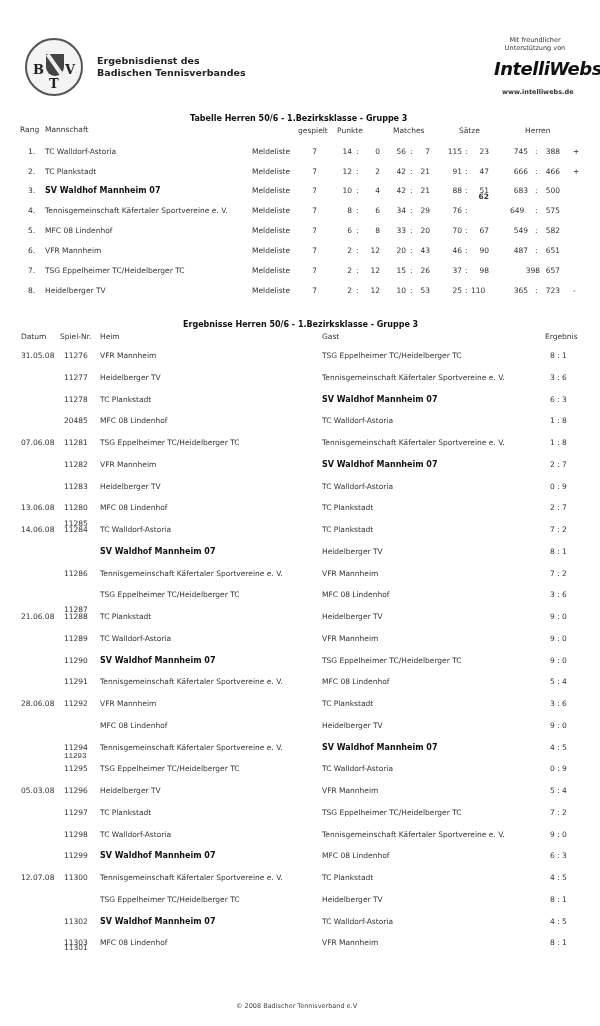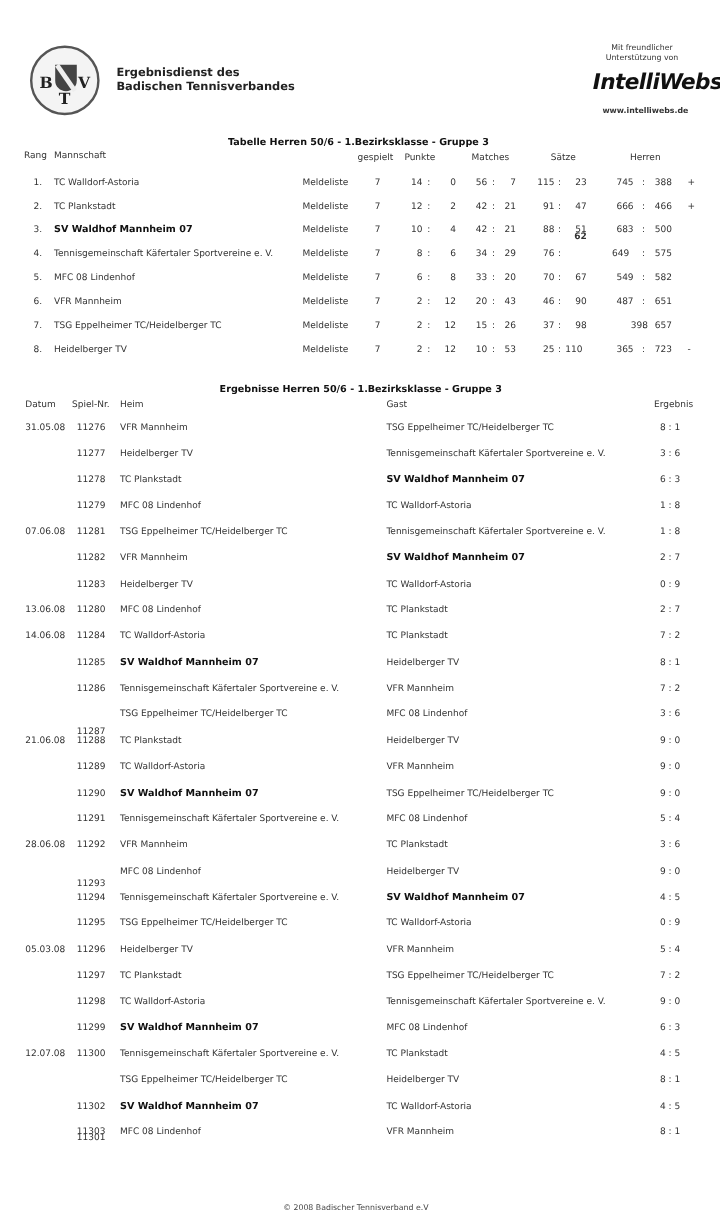--- a/index.html
+++ b/index.html
@@ -231,21 +231,21 @@
     </div>
     <div>
       <span class="abs cell" style="left: 21px; top: 395px;"></span>
       <span class="abs cell" style="left: 64px; top: 395px;">11278</span>
       <span class="abs cell" style="left: 100px; top: 395px;">TC Plankstadt</span>
       <span class="abs cell bold" style="left: 322px; top: 395px;">SV Waldhof Mannheim 07</span>
       <span class="abs cell" style="left: 550px; top: 395px;">6 : 3</span>
     </div>
     <div>
       <span class="abs cell" style="left: 21px; top: 416px;"></span>
-      <span class="abs cell" style="left: 64px; top: 416px;">11279</span>
+      <span class="abs cell" style="left: 64px; top: 416px;">20485</span>
       <span class="abs cell" style="left: 100px; top: 416px;">MFC 08 Lindenhof</span>
       <span class="abs cell" style="left: 322px; top: 416px;">TC Walldorf-Astoria</span>
       <span class="abs cell" style="left: 550px; top: 416px;">1 : 8</span>
     </div>
     <div>
       <span class="abs cell" style="left: 21px; top: 438px;">07.06.08</span>
       <span class="abs cell" style="left: 64px; top: 438px;">11281</span>
       <span class="abs cell" style="left: 100px; top: 438px;">TSG Eppelheimer TC/Heidelberger TC</span>
       <span class="abs cell" style="left: 322px; top: 438px;">Tennisgemeinschaft Käfertaler Sportvereine e. V.</span>
       <span class="abs cell" style="left: 550px; top: 438px;">1 : 8</span>
@@ -273,21 +273,21 @@
     </div>
     <div>
       <span class="abs cell" style="left: 21px; top: 525px;">14.06.08</span>
       <span class="abs cell" style="left: 64px; top: 525px;">11284</span>
       <span class="abs cell" style="left: 100px; top: 525px;">TC Walldorf-Astoria</span>
       <span class="abs cell" style="left: 322px; top: 525px;">TC Plankstadt</span>
       <span class="abs cell" style="left: 550px; top: 525px;">7 : 2</span>
     </div>
     <div>
       <span class="abs cell" style="left: 21px; top: 547px;"></span>
-      <span class="abs cell" style="left: 64px; top: 547px; text-align: right;">11285</span>
+      <span class="abs cell" style="left: 64px; top: 519px; text-align: right;">11285</span>
       <span class="abs cell bold" style="left: 100px; top: 547px;">SV Waldhof Mannheim 07</span>
       <span class="abs cell" style="left: 322px; top: 547px;">Heidelberger TV</span>
       <span class="abs cell" style="left: 550px; top: 547px;">8 : 1</span>
     </div>
     <div>
       <span class="abs cell" style="left: 21px; top: 569px;"></span>
       <span class="abs cell" style="left: 64px; top: 569px;">11286</span>
       <span class="abs cell" style="left: 100px; top: 569px;">Tennisgemeinschaft Käfertaler Sportvereine e. V.</span>
       <span class="abs cell" style="left: 322px; top: 569px;">VFR Mannheim</span>
       <span class="abs cell" style="left: 550px; top: 569px;">7 : 2</span>
@@ -329,21 +329,21 @@
     </div>
     <div>
       <span class="abs cell" style="left: 21px; top: 699px;">28.06.08</span>
       <span class="abs cell" style="left: 64px; top: 699px;">11292</span>
       <span class="abs cell" style="left: 100px; top: 699px;">VFR Mannheim</span>
       <span class="abs cell" style="left: 322px; top: 699px;">TC Plankstadt</span>
       <span class="abs cell" style="left: 550px; top: 699px;">3 : 6</span>
     </div>
     <div>
       <span class="abs cell" style="left: 21px; top: 721px;"></span>
-      <span class="abs cell" style="left: 64px; top: 731px;">11293</span>
+      <span class="abs cell" style="left: 64px; top: 752px; font-family: Liberation Mono, monospace;">11293</span>
       <span class="abs cell" style="left: 100px; top: 721px;">MFC 08 Lindenhof</span>
       <span class="abs cell" style="left: 322px; top: 721px;">Heidelberger TV</span>
       <span class="abs cell" style="left: 550px; top: 721px;">9 : 0</span>
     </div>
     <div>
       <span class="abs cell" style="left: 21px; top: 743px;"></span>
       <span class="abs cell" style="left: 64px; top: 743px;">11294</span>
       <span class="abs cell" style="left: 100px; top: 743px;">Tennisgemeinschaft Käfertaler Sportvereine e. V.</span>
       <span class="abs cell bold" style="left: 322px; top: 743px;">SV Waldhof Mannheim 07</span>
       <span class="abs cell" style="left: 550px; top: 743px;">4 : 5</span>

